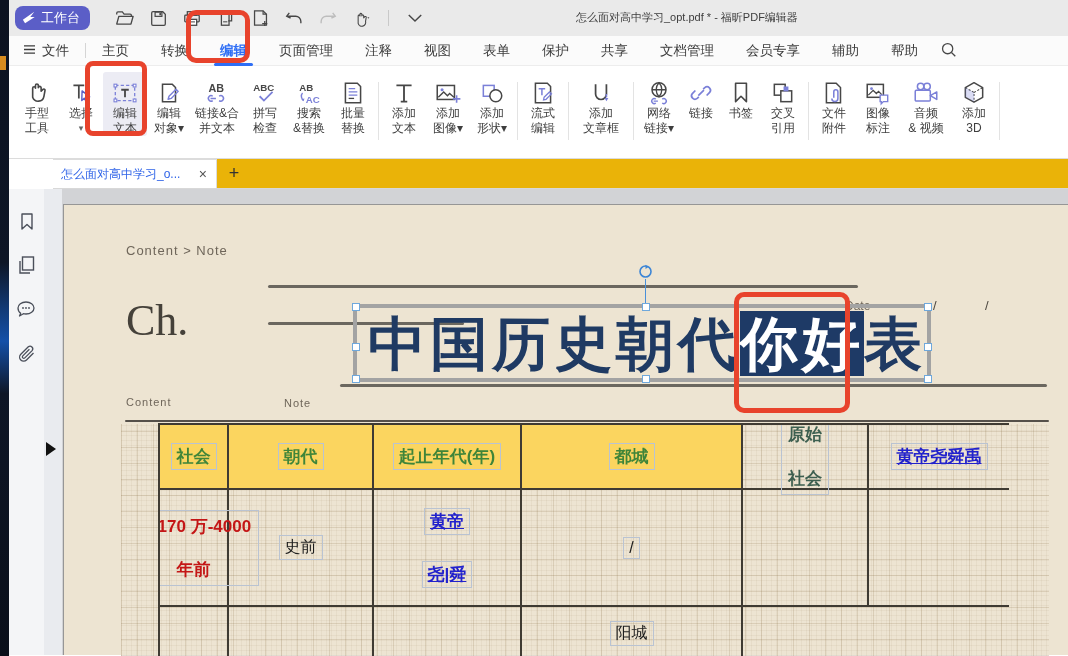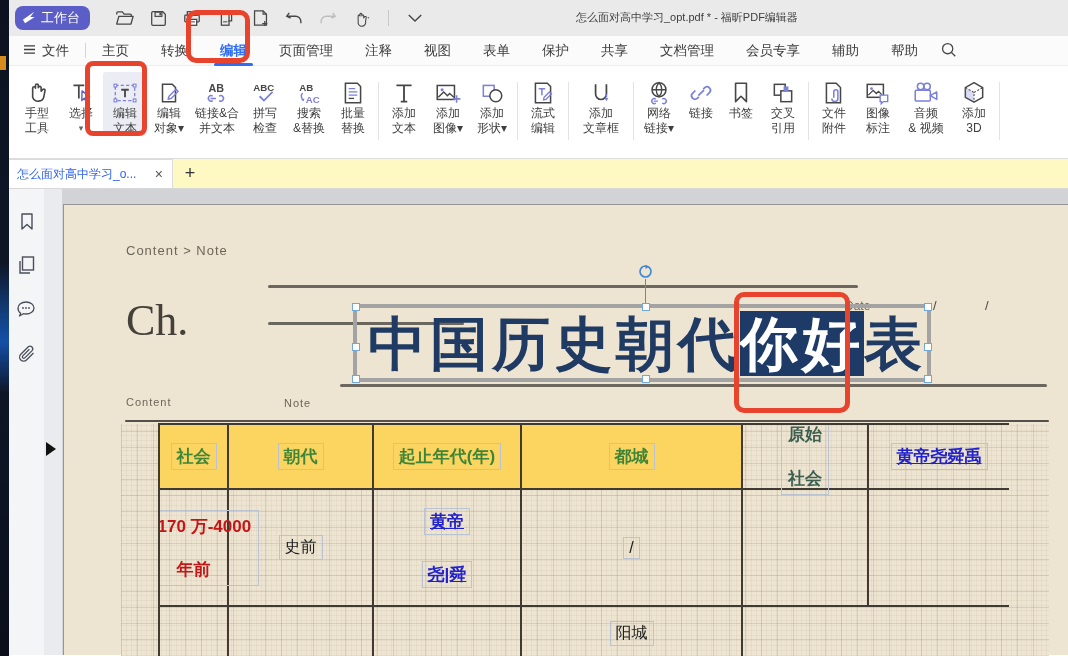--- a/index.html
+++ b/index.html
@@ -35,21 +35,21 @@
   
   .toolbar { height:93px; background:#fff; border-bottom:1px solid #dcdcdc; display:flex; align-items:flex-start; padding:6px 0 0 6px; }
   .tb { width:44px; min-width:40px; display:flex; flex-direction:column; align-items:center; padding-top:2px; border-radius:3px;justify-content:center;}
   .tb.w50 { width:52px; } .tb.w56 { width:58px; }
   .tb .tbi { height:32px; display:flex; align-items:flex-end; justify-content:center; }
   .tb .tbl { font-size:12px; color:#3e3e3e; line-height:15px; height:15px; white-space:nowrap; }
   .tb.activebtn { background:#ECECF4; }
   .tb-sep { width:1px; height:58px; background:#e3e3e3; margin:10px 3px 0 3px; }
 
   
-  .tabbar { height:30px; background:#fef9c3; border-bottom:1px solid #d8d8d8; display:flex; align-items:stretch; }
+  .tabbar { height:30px; background:#eab308; border-bottom:1px solid #d8d8d8; display:flex; align-items:stretch;margin-left:44px; }
   .tab { width:164px; background:#fff; border-right:1px solid #dcdcdc; border-top:1px solid #dcdcdc; display:flex; align-items:center; padding:0 6px 0 8px; }
   .tab-label { color:#3165E8; font-size:12px; white-space:nowrap; overflow:hidden; flex:1; }
   .tab-close { color:#555; font-size:14px; padding:0 3px; }
   .tab-plus { width:34px; display:flex; align-items:center; justify-content:center; font-size:18px; color:#333; }
 
   
   .content { position:relative; height:466px; display:flex; }
   .icon-strip { width:35px; background:#f4f5f7; display:flex; flex-direction:column; align-items:center; }
   .icon-strip .si { margin-top:0; width:22px; height:22px; display:flex; align-items:center; justify-content:center;}
   .si.b1{margin-top:22px;} .si.b2{margin-top:21px;} .si.b3{margin-top:22px;} .si.b4{margin-top:23px;}

